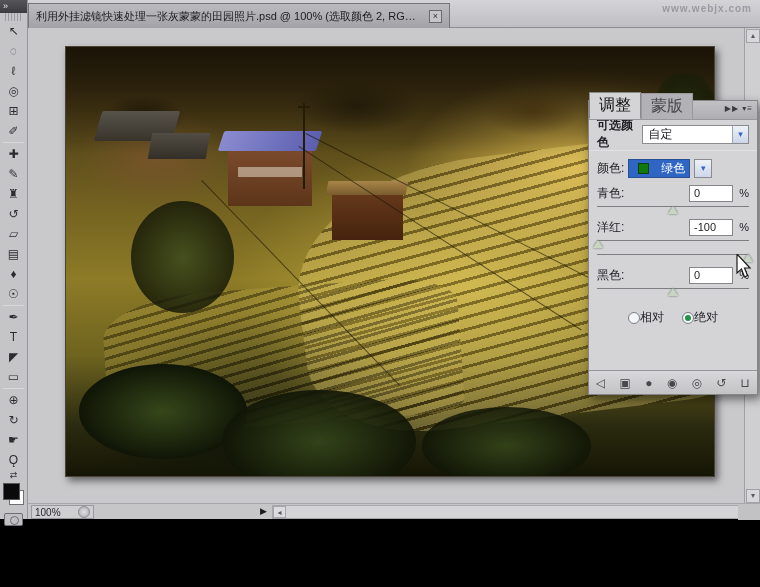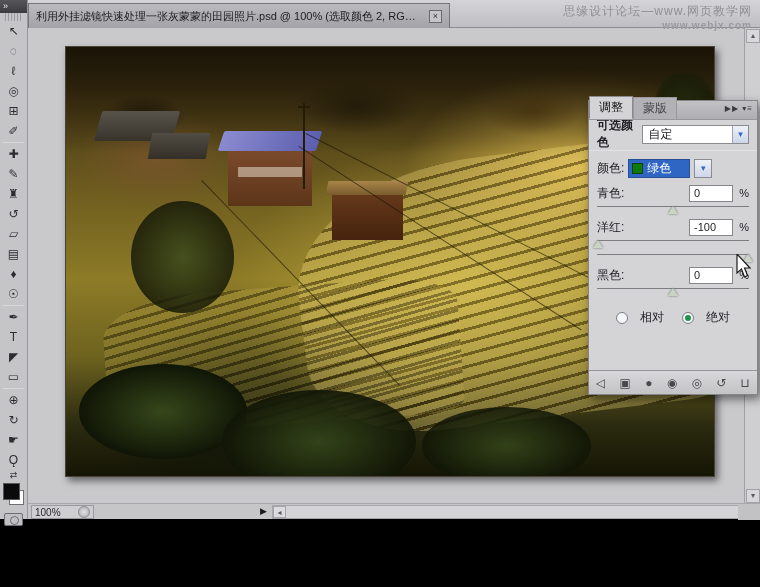--- a/index.html
+++ b/index.html
@@ -130,49 +130,49 @@
     font-size:8px; text-align:center; line-height:11px; color:#5a5a5e; }
   .hs-left { left:0; } .hs-right { right:0; }
   .corner { position:absolute; right:0; top:0; width:22px; height:16px; background:#c2c2c5; }
 
   
   .panel { position:absolute; left:588px; top:100px; width:170px; height:295px; z-index:5;
     background:#d4d4d7; border:1px solid #85858a; box-shadow:3px 4px 9px rgba(0,0,0,.5);
     font-size:12px; color:#1e1e22; }
   .ptabs { height:19px; background:linear-gradient(#c2c2c5,#aeaeb2); border-bottom:1px solid #98989c;
     display:flex; align-items:flex-end; position:relative; }
-  .ptab { padding:2px 9px 2px; font-size:12px; }
+  .ptab { padding:2px 9px 2px; font-size:16px; }
   .ptab.active { background:#d4d4d7; border:1px solid #8a8a8e; border-bottom:1px solid #d4d4d7; color:#141416; }
   .ptab.inactive { color:#46464b; background:#b2b2b6; border:1px solid #9a9a9e; border-bottom:none; }
   .ptab-icons { position:absolute; right:4px; top:3px; font-size:8px; color:#3c3c40; letter-spacing:1px; }
   .prow { display:flex; align-items:center; padding:0 8px; }
   .type-row { height:28px; justify-content:space-between; }
   .combo { display:flex; align-items:center; height:19px; background:#fff; border:1px solid #8b8b8f; }
   .preset-combo { width:112px; padding-left:5px; justify-content:space-between; }
   .combo-chev { width:16px; height:100%; background:linear-gradient(#eef2f8,#ccd6e8); border-left:1px solid #9aa5b8;
     color:#2f66c4; font-size:9px; display:flex; align-items:center; justify-content:center; }
   .psep { height:1px; background:#a9a9ad; border-bottom:1px solid #e2e2e5; margin:2px 0 4px; }
   .color-row { height:26px; gap:4px; }
   .color-combo { width:62px; background:#2f66c4; border:1px solid #274f96; height:19px;
-    display:flex; align-items:center; gap:4px; padding-left:3px; color:#fff; }
+    display:flex; align-items:center; gap:12px; padding-left:9px; color:#fff; }
   .color-swatch { width:11px; height:11px; background:#0e7a0e; border:1px solid #06420a; }
   .color-chev { width:18px; height:19px; background:linear-gradient(#eef2f8,#ccd6e8); border:1px solid #8b8b8f;
     color:#2f66c4; font-size:9px; display:flex; align-items:center; justify-content:center; }
   .slider-row { margin-top:2px; }
   .sr-top { display:flex; align-items:center; justify-content:space-between; padding:0 8px; height:20px; }
   .valbox { width:44px; height:17px; background:#fff; border:1px solid #86868a; font-size:11px;
     padding:1px 4px; margin-left:auto; }
   .pct { width:16px; text-align:right; font-size:11px; }
   .sr-track { position:relative; height:12px; margin:0 6px; }
   .track-line { position:absolute; left:2px; right:2px; top:3px; height:1px; background:#7e7e82; }
   .slider-thumb { position:absolute; top:3px; width:0; height:0; transform:translateX(-50%);
     border-left:5px solid transparent; border-right:5px solid transparent; border-bottom:8px solid #c9d4c4;
     filter:drop-shadow(0 0 1px #5d6d5a); }
   .radios { display:flex; gap:18px; justify-content:center; margin-top:12px; align-items:center; }
-  .radio { display:flex; align-items:center; gap:12px; }
+  .radio { display:flex; align-items:center; gap:0; }
   .rcircle { width:12px; height:12px; border-radius:50%; border:1px solid #7d7d82; background:#f2f6fa; position:relative; }
   .radio.on .rcircle::after { content:""; position:absolute; left:2px; top:2px; width:6px; height:6px;
     border-radius:50%; background:#21934c; }
   .pfooter { position:absolute; left:0; right:0; bottom:0; height:24px; border-top:1px solid #96969a;
     background:linear-gradient(#d8d8db,#c3c3c6); display:flex; align-items:center;
     justify-content:space-between; padding:0 7px; }
   .pf-icon { font-size:12px; color:#48484d; }
 
   
   .cursor { position:absolute; left:736px; top:254px; z-index:9; }
@@ -187,21 +187,20 @@
 <div id="app">
 
   <div class="chrome"></div>
 
   <div class="tabbar">
     <div class="doctab">
       <span class="title">利用外挂滤镜快速处理一张灰蒙蒙的田园照片.psd @ 100% (选取颜色 2, RGB/8#) *</span>
       <span class="tab-close">×</span>
     </div>
     <div class="watermark">
-      <div class="wm1">思缘设计论坛—www.网页教学网</div>
       <div class="wm2">www.webjx.com</div>
     </div>
   </div>
 
   <div class="toolspanel">
     <div class="tools-header">
       <span>»</span>
     </div>
     <div class="tools-grip"></div>
     <div id="toolbar-tools">

